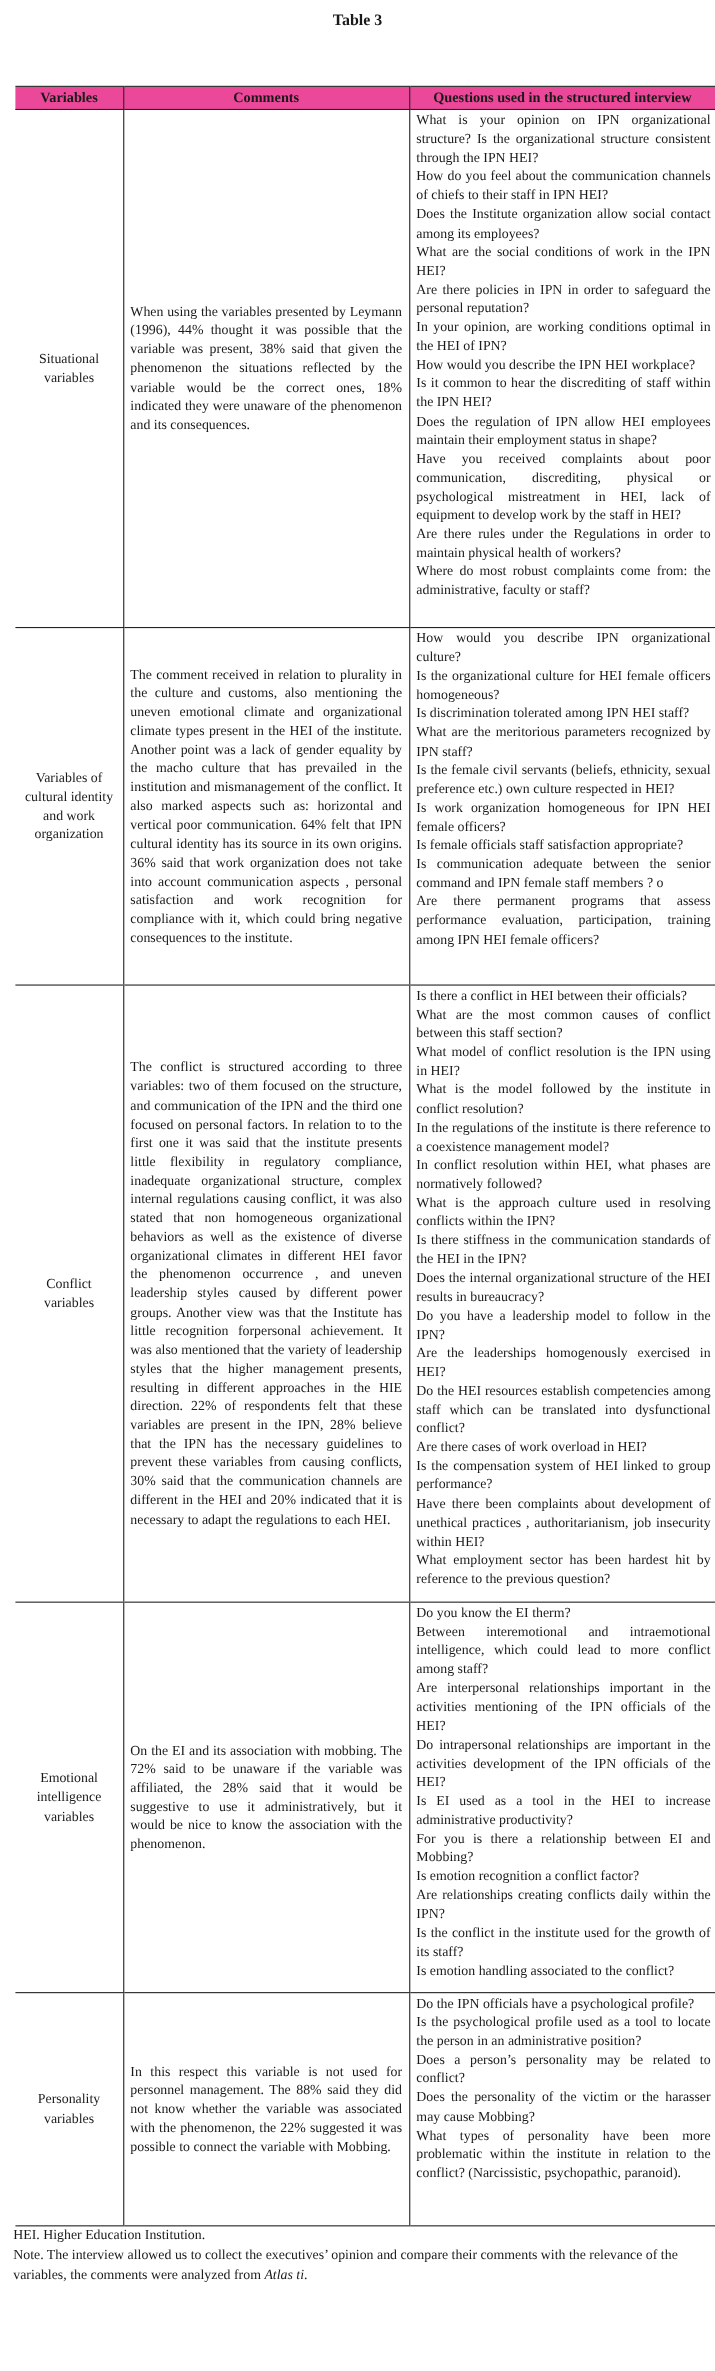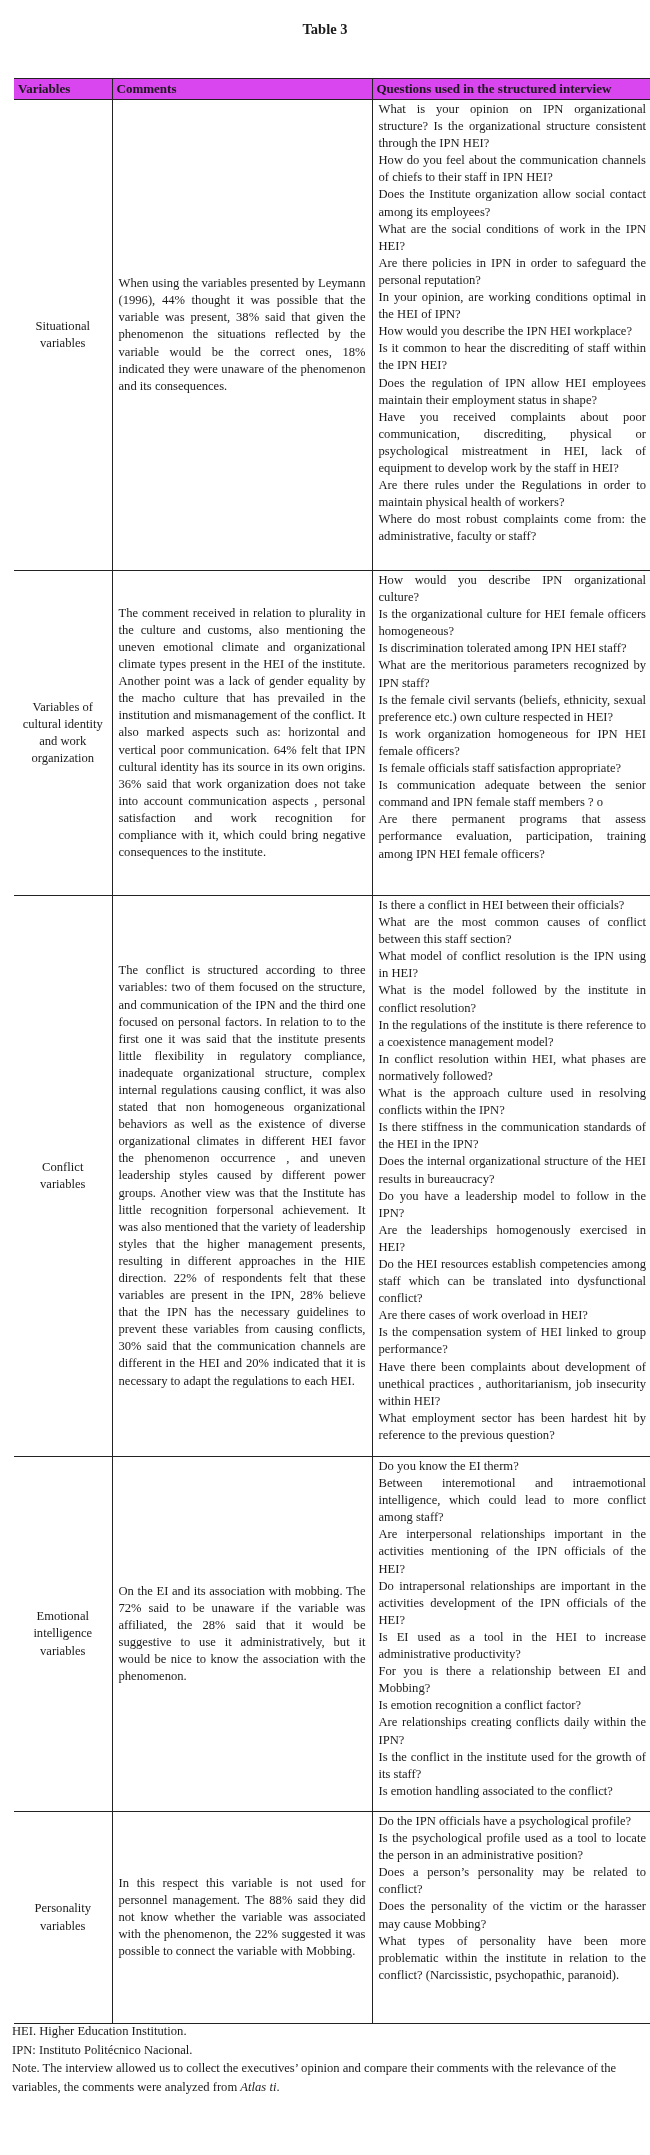--- a/index.html
+++ b/index.html
@@ -9,46 +9,46 @@
     position: relative;
     font-family: "Liberation Serif", "DejaVu Serif", serif;
     color: #1a1a1a;
     overflow: hidden;
   }
   .caption {
     text-align: center;
     font-weight: bold;
     font-size: 14.5px;
     line-height: 19px;
-    padding-top: 20px;
+    padding-top: 10px;
   }
   .caption .l1 { display: block; }
   .caption .l2 { display: block; }
   table.rel {
     position: absolute;
     left: 14px;
     top: 78px;
     width: 636px;
     border-collapse: collapse;
     table-layout: fixed;
     font-size: 12.6px;
     line-height: 17.1px;
   }
   table.rel col.c1 { width: 98px; }
   table.rel col.c2 { width: 260px; }
   table.rel col.c3 { width: 278px; }
   table.rel th {
-    background: #d946ef;
+    background: #ec4899;
     font-weight: bold;
     font-size: 13px;
     height: 20px;
     padding: 0 4px;
     border-top: 1.5px solid #222;
     border-bottom: 1.5px solid #222;
-    text-align: left;
+    text-align: center;
     vertical-align: middle;
     white-space: nowrap;
   }
   table.rel th + th, table.rel td + td { border-left: 1.3px solid #222; }
   table.rel td {
     vertical-align: middle;
     border-bottom: 1.3px solid #222;
     padding: 1px 5px;
   }
   table.rel td.var {
@@ -183,15 +183,14 @@
         <span class="q">Does a person’s personality may be related to conflict?</span>
         <span class="q">Does the personality of the victim or the harasser may cause Mobbing?</span>
         <span class="q">What types of personality have been more problematic within the institute in relation to the conflict? (Narcissistic, psychopathic, paranoid).</span>
       </td>
     </tr>
   </tbody>
 </table>
 
 <div class="notes">
   <span class="n">HEI. Higher Education Institution.</span>
-  <span class="n">IPN: Instituto Politécnico Nacional.</span>
   <span class="n"><span>Note. The interview allowed us to collect the executives’ opinion and compare their comments with the relevance of the variables, the comments were analyzed from </span><i>Atlas ti</i><span>.</span></span>
 </div>
 
 </body></html>

